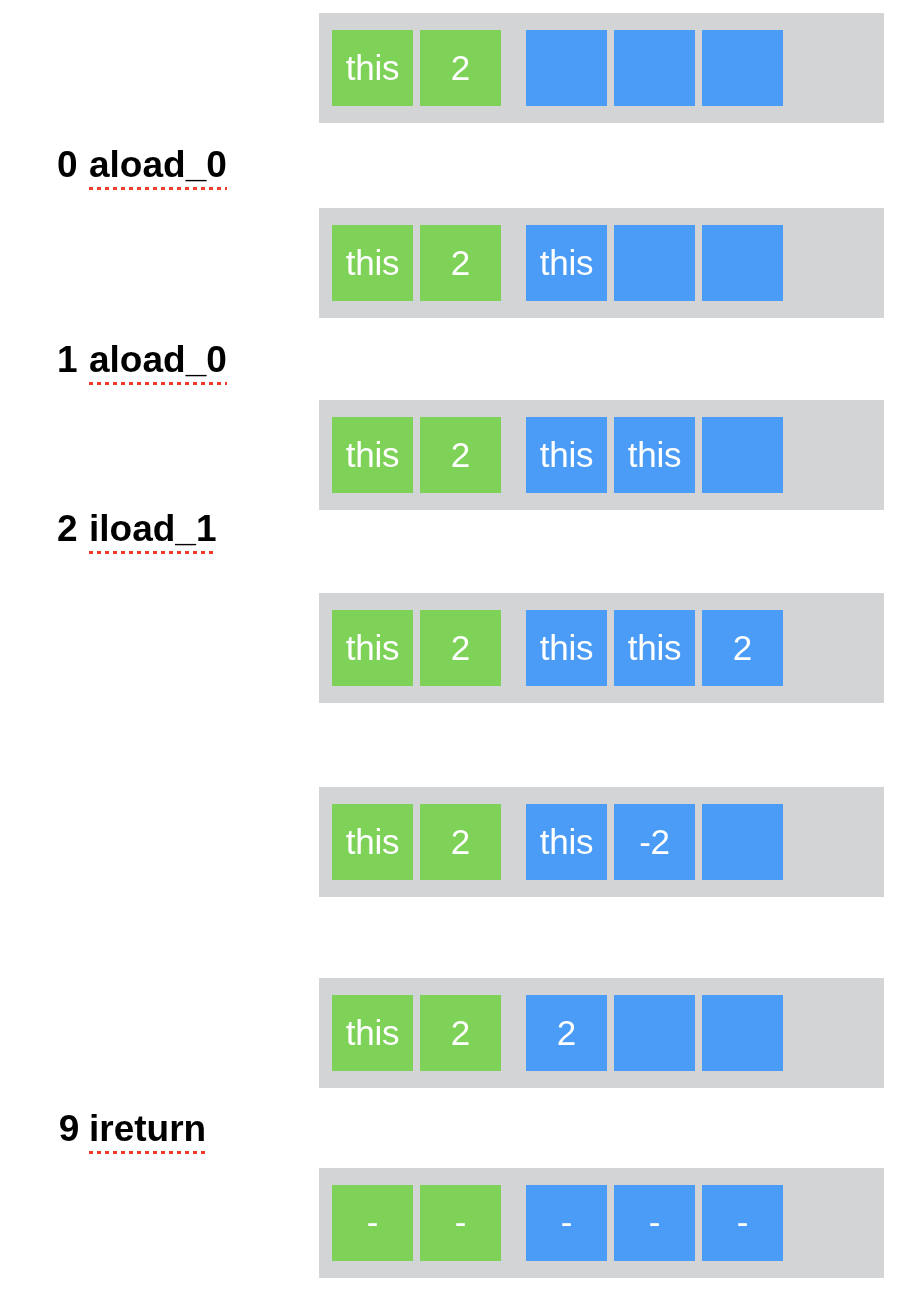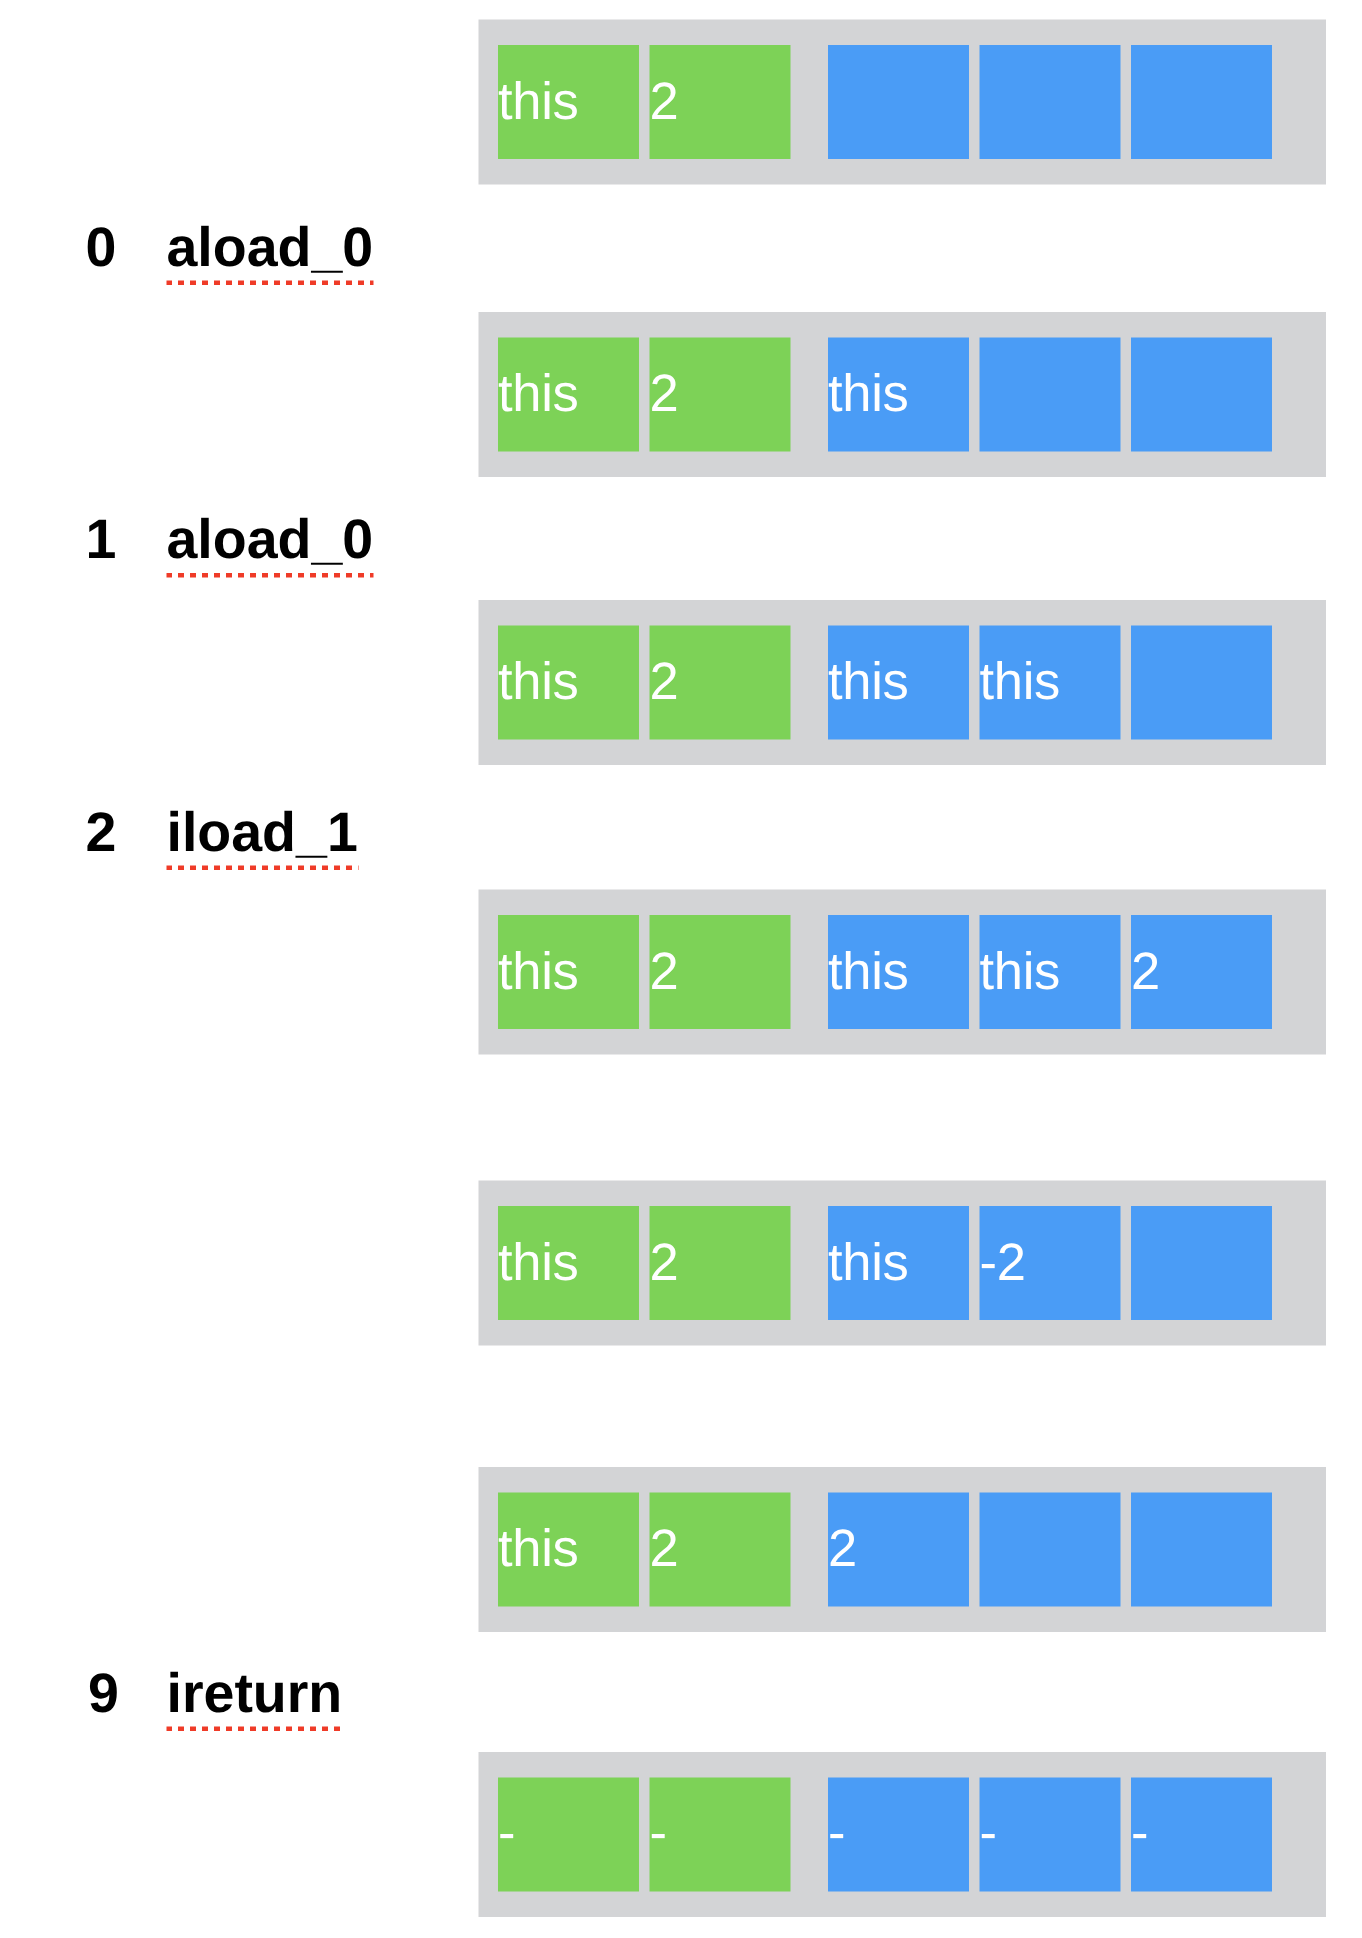--- a/index.html
+++ b/index.html
@@ -36,24 +36,25 @@
   }
 
   .slot-group {
     display: flex;
     align-items: stretch;
   }
   .slot-group.locals { }
   .slot-group.stack  { margin-left: 25px; }
 
   .slot {
-    width: 94px;
+    width: 81px;
     height: 76px;
     display: flex;
     align-items: center;
+    justify-content: center;
     color: #ffffff;
     font-size: 35px;
     font-weight: 400;
     line-height: 1;
     letter-spacing: -0.2px;
     box-sizing: border-box;
   }
   .slot + .slot { margin-left: 7px; }
 
   .slot.local { background: #7dd257; }
@@ -80,21 +81,21 @@
     font-weight: bold;
     color: #000000;
     line-height: 1;
   }
   .insn .pc {
     display: inline-block;
     min-width: 24px;
   }
   .insn .mnemonic {
     display: inline-block;
-    margin-left: 30px;
+    margin-left: 8px;
     position: relative;
   }
   
   .insn .mnemonic::after {
     content: "";
     position: absolute;
     left: 0;
     right: 0;
     bottom: -7px;
     height: 3px;
@@ -178,21 +179,21 @@
           <span class="val">this</span>
         </div>
       <div class="slot stack">
           <span class="val">this</span>
         </div>
       <div class="slot stack empty">
           <span class="val"></span>
         </div>
     </div>
   </div>
-  <div class="insn" style="top:536px;">
+  <div class="insn" style="top:510px;">
     <span class="pc">2</span><span class="mnemonic">iload_1</span>
   </div>
 
   <div class="frame" style="top:593px;">
     <div class="slot-group locals">
       <div class="slot local">
           <span class="val">this</span>
         </div>
       <div class="slot local">
           <span class="val">2</span>

